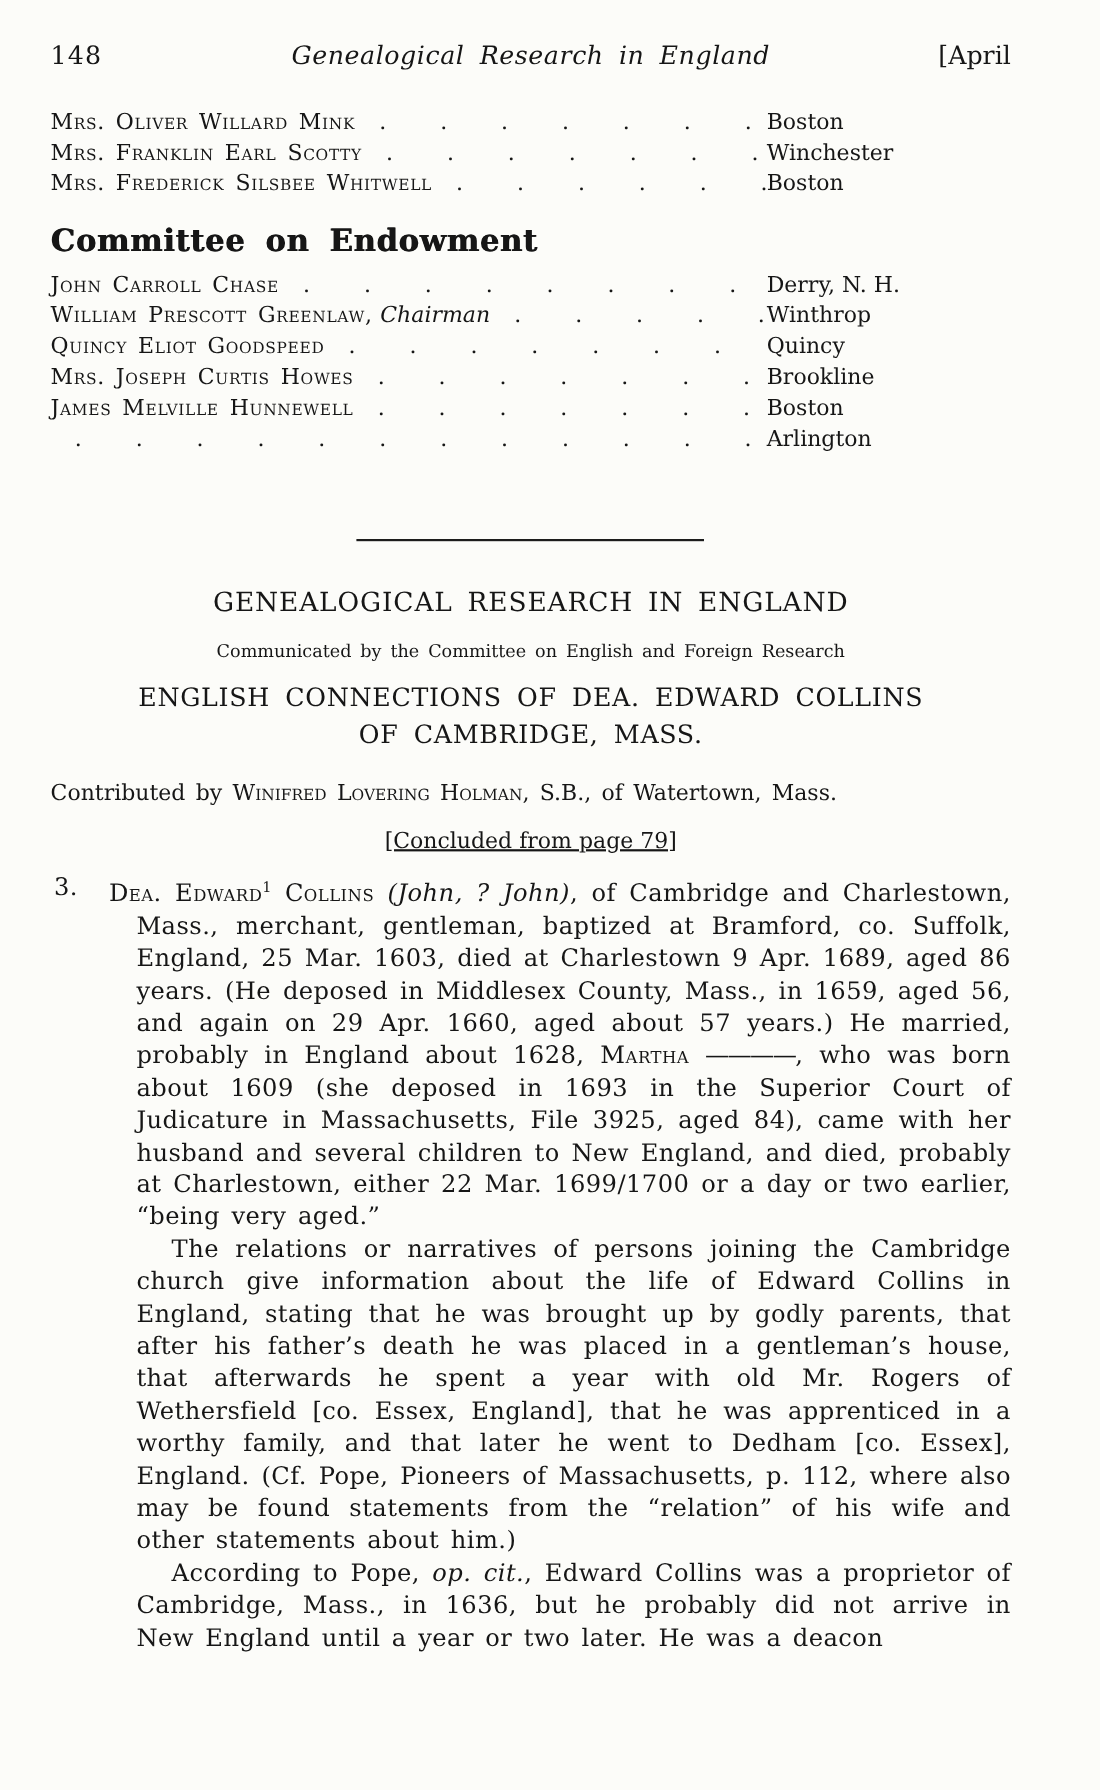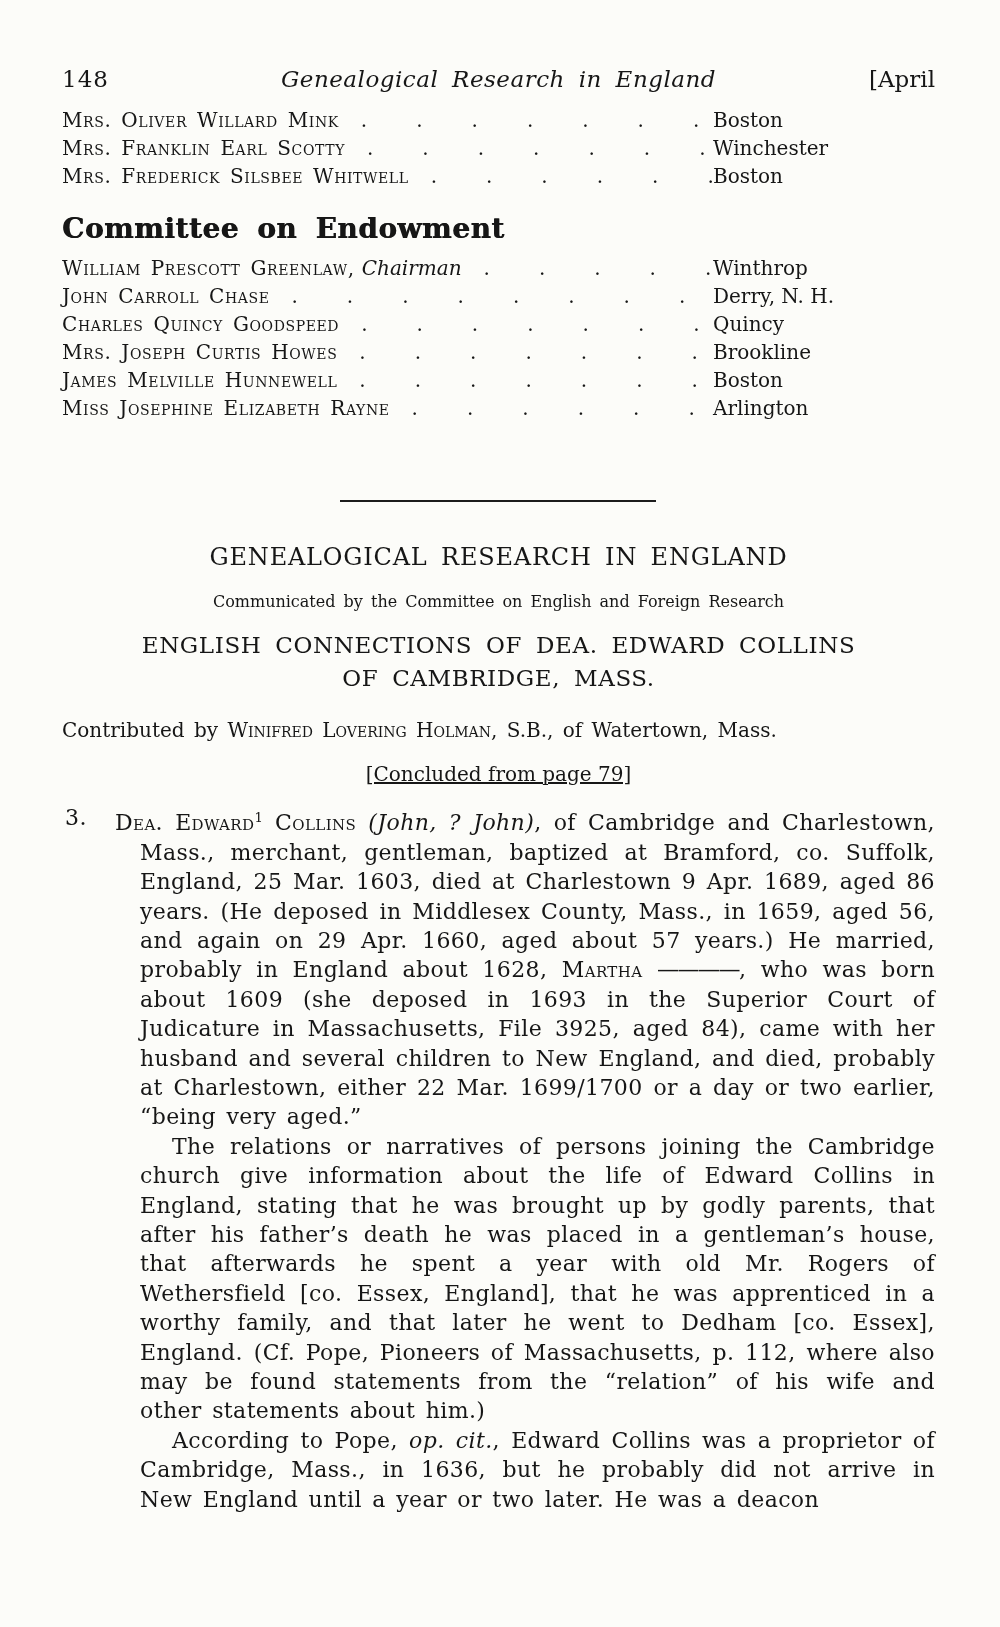--- a/index.html
+++ b/index.html
@@ -9,39 +9,39 @@
     font-family:"DejaVu Serif", serif;
     color:#161616;
   }
   .page {
     position:relative;
     width:1000px; height:1627px;
     background:#fcfcf9;
     overflow:hidden;
   }
   .content {
-    position:absolute; left:62px; top:0;
+    position:absolute; left:46px; top:0;
     width:873px;
-    padding-top:64px;
+    padding-top:36px;
   }
 
   
   .running-head {
     display:grid;
     grid-template-columns:1fr auto 1fr;
     align-items:baseline;
     font-size:23px;
     line-height:30px;
   }
   .running-head .page-num { text-align:left; letter-spacing:1px; }
   .running-head .run-title { font-style:italic; text-align:center; letter-spacing:0.5px; word-spacing:6px; }
   .running-head .issue { text-align:right; }
 
   
-  .member-list { margin-top:12px; font-size:20px; line-height:28px; }
+  .member-list { margin-top:30px; font-size:20px; line-height:28px; }
   .member-list .row { display:flex; align-items:baseline; }
   .m-name { flex:none; font-variant:small-caps; letter-spacing:0.6px; word-spacing:3px; white-space:nowrap; }
   .m-role { flex:none; font-style:italic; margin-left:7px; white-space:nowrap; }
   .leader { flex:1 1 auto; overflow:hidden; white-space:nowrap; min-width:20px; }
   .leader::before {
     content:"..................";
     padding-left:22px;
     letter-spacing:49px;
     font-size:20px;
   }
@@ -150,56 +150,55 @@
           <span class="m-name">Mrs. Frederick Silsbee Whitwell</span>
           <span class="leader"></span>
           <span class="m-place">Boston</span>
         </div>
       </div>
 
     <h2 class="gothic-heading">Committee on Endowment</h2>
     <div class="member-list committee-list">
 
         <div class="row">
+          <span class="m-name">John Carroll Chase</span>
+
+          <span class="leader"></span>
+          <span class="m-place">Derry, N. H.</span>
+        </div>
+
+        <div class="row">
           <span class="m-name">William Prescott Greenlaw,</span>
           <span class="m-role">Chairman</span>
           <span class="leader"></span>
           <span class="m-place">Winthrop</span>
         </div>
 
         <div class="row">
-          <span class="m-name">John Carroll Chase</span>
-
-          <span class="leader"></span>
-          <span class="m-place">Derry, N. H.</span>
-        </div>
-
-        <div class="row">
-          <span class="m-name">Charles Quincy Goodspeed</span>
+          <span class="m-name">Quincy Eliot Goodspeed</span>
 
           <span class="leader"></span>
           <span class="m-place">Quincy</span>
         </div>
 
         <div class="row">
           <span class="m-name">Mrs. Joseph Curtis Howes</span>
 
           <span class="leader"></span>
           <span class="m-place">Brookline</span>
         </div>
 
         <div class="row">
           <span class="m-name">James Melville Hunnewell</span>
 
           <span class="leader"></span>
           <span class="m-place">Boston</span>
         </div>
 
         <div class="row">
-          <span class="m-name">Miss Josephine Elizabeth Rayne</span>
 
           <span class="leader"></span>
           <span class="m-place">Arlington</span>
         </div>
       </div>
 
     <hr class="divider">
 
     <h1 class="article-title">GENEALOGICAL RESEARCH IN ENGLAND</h1>
     <p class="communicated">Communicated by the Committee on English and Foreign Research</p>

